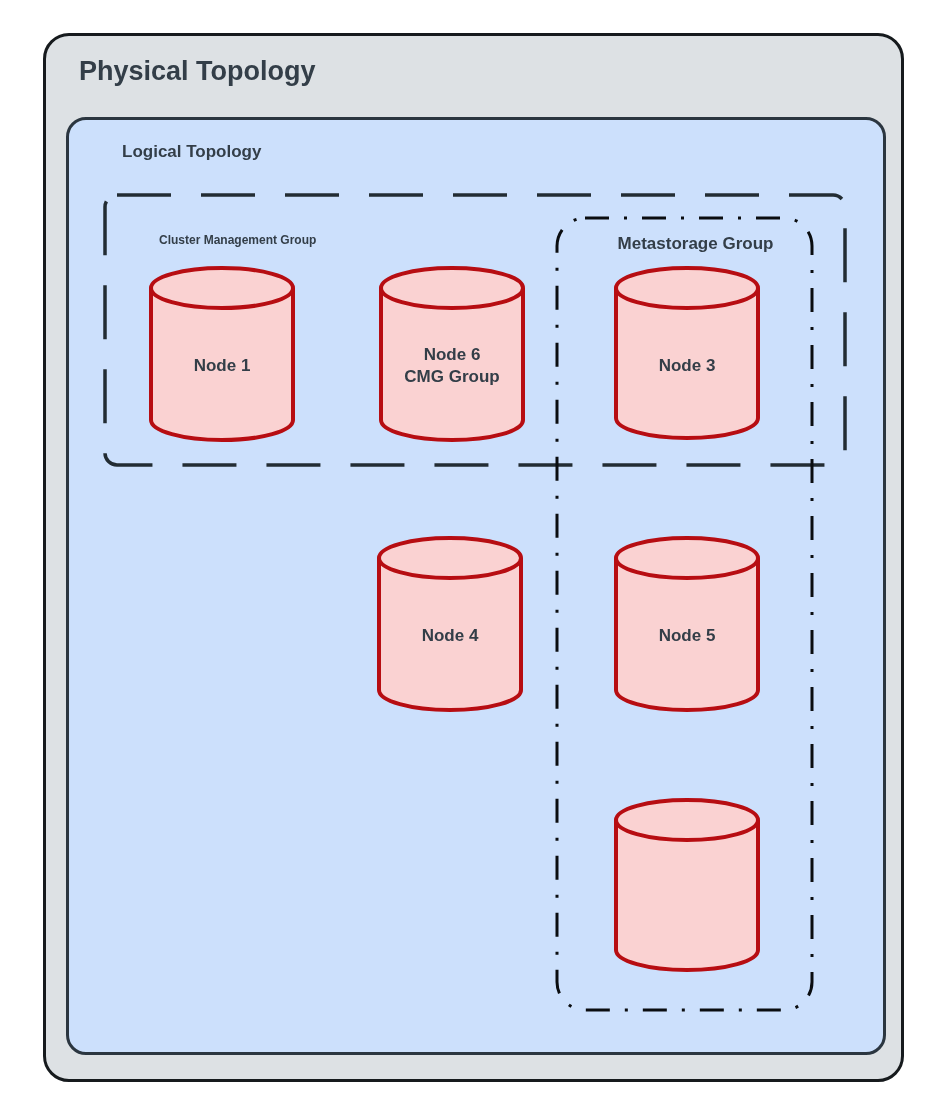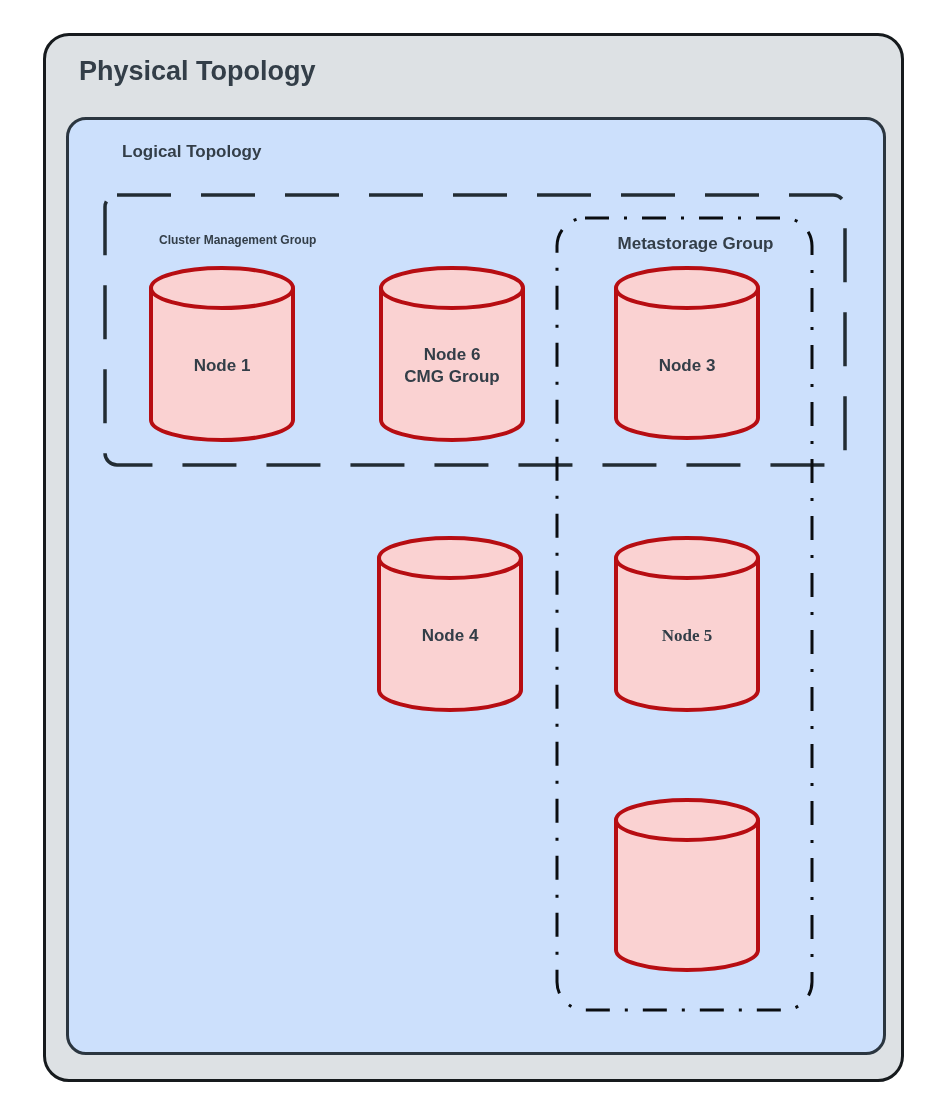--- a/index.html
+++ b/index.html
@@ -51,21 +51,21 @@
     color: #333e48;
     font-weight: bold;
     font-size: 17px;
     line-height: 22px;
     text-align: center;
   }
   .nl-1 { left: 151px; top: 330px; text-align: center; }
   .nl-2 { left: 381px; top: 330px; }
   .nl-3 { left: 616px; top: 330px; }
   .nl-4 { left: 379px; top: 600px; }
-  .nl-5 { left: 616px; top: 600px; font-family: Liberation Serif, serif; }
+  .nl-5 { left: 616px; top: 600px; }
   .nl-6 { left: 616px; top: 862px; }
 </style>
 </head>
 <body>
 
 <div class="canvas">
 
   <div class="box physical-box"></div>
   <div class="box logical-box"></div>
 

